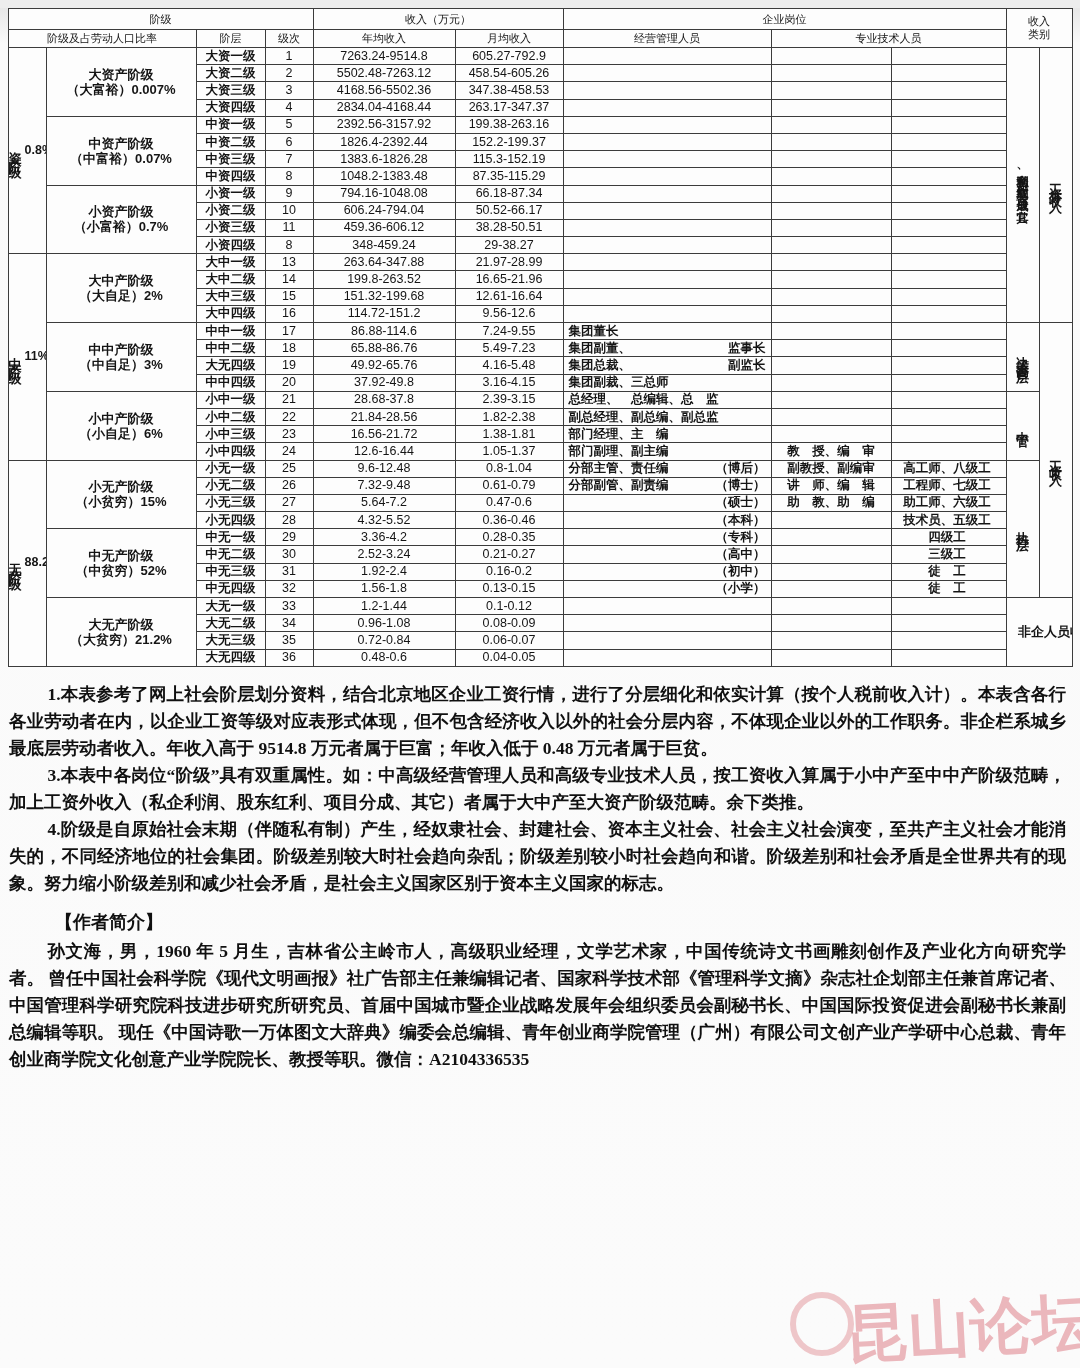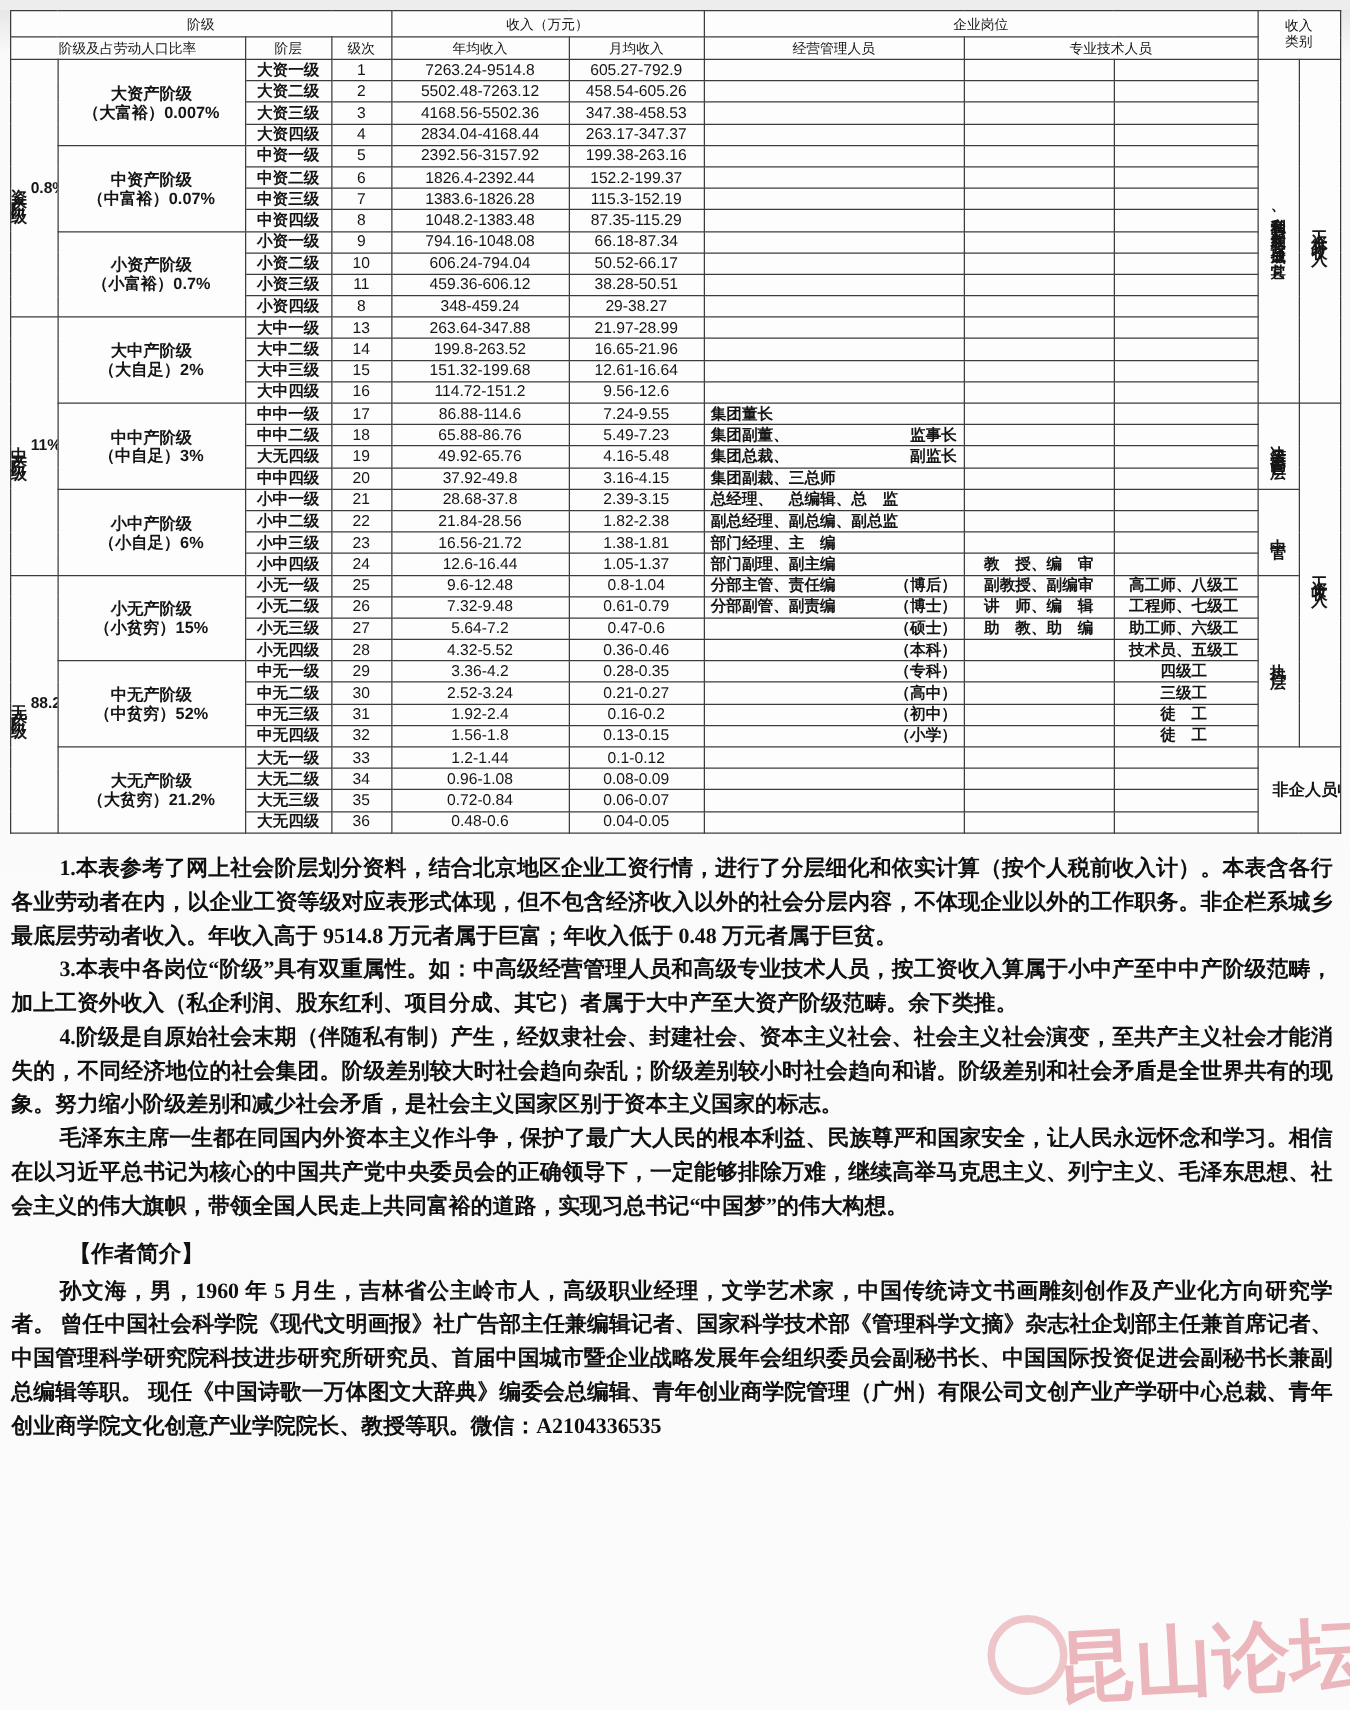--- a/index.html
+++ b/index.html
@@ -582,21 +582,20 @@
           <td class="tech"></td>
           <td class="tech t2"></td>
         </tr>
       </tbody>
   </table>
 
   <div class="text-wrap">
     <p>1.本表参考了网上社会阶层划分资料，结合北京地区企业工资行情，进行了分层细化和依实计算（按个人税前收入计）。本表含各行各业劳动者在内，以企业工资等级对应表形式体现，但不包含经济收入以外的社会分层内容，不体现企业以外的工作职务。非企栏系城乡最底层劳动者收入。年收入高于 9514.8 万元者属于巨富；年收入低于 0.48 万元者属于巨贫。</p>
     <p>3.本表中各岗位“阶级”具有双重属性。如：中高级经营管理人员和高级专业技术人员，按工资收入算属于小中产至中中产阶级范畴，加上工资外收入（私企利润、股东红利、项目分成、其它）者属于大中产至大资产阶级范畴。余下类推。</p>
     <p>4.阶级是自原始社会末期（伴随私有制）产生，经奴隶社会、封建社会、资本主义社会、社会主义社会演变，至共产主义社会才能消失的，不同经济地位的社会集团。阶级差别较大时社会趋向杂乱；阶级差别较小时社会趋向和谐。阶级差别和社会矛盾是全世界共有的现象。努力缩小阶级差别和减少社会矛盾，是社会主义国家区别于资本主义国家的标志。</p>
-    <p>毛泽东主席一生都在同国内外资本主义作斗争，保护了最广大人民的根本利益、民族尊严和国家安全，让人民永远怀念和学习。相信在以习近平总书记为核心的中国共产党中央委员会的正确领导下，一定能够排除万难，继续高举马克思主义、列宁主义、毛泽东思想、社会主义的伟大旗帜，带领全国人民走上共同富裕的道路，实现习总书记“中国梦”的伟大构想。</p>
 
     <div class="section-heading">【作者简介】</div>
     <p>孙文海，男，1960 年 5 月生，吉林省公主岭市人，高级职业经理，文学艺术家，中国传统诗文书画雕刻创作及产业化方向研究学者。 曾任中国社会科学院《现代文明画报》社广告部主任兼编辑记者、国家科学技术部《管理科学文摘》杂志社企划部主任兼首席记者、中国管理科学研究院科技进步研究所研究员、首届中国城市暨企业战略发展年会组织委员会副秘书长、中国国际投资促进会副秘书长兼副总编辑等职。 现任《中国诗歌一万体图文大辞典》编委会总编辑、青年创业商学院管理（广州）有限公司文创产业产学研中心总裁、青年创业商学院文化创意产业学院院长、教授等职。微信：A2104336535</p>
   </div>
 
   <div class="wm-pink-circle"></div>
   <div class="wm-pink">昆山论坛</div>
 
 </div>
 

